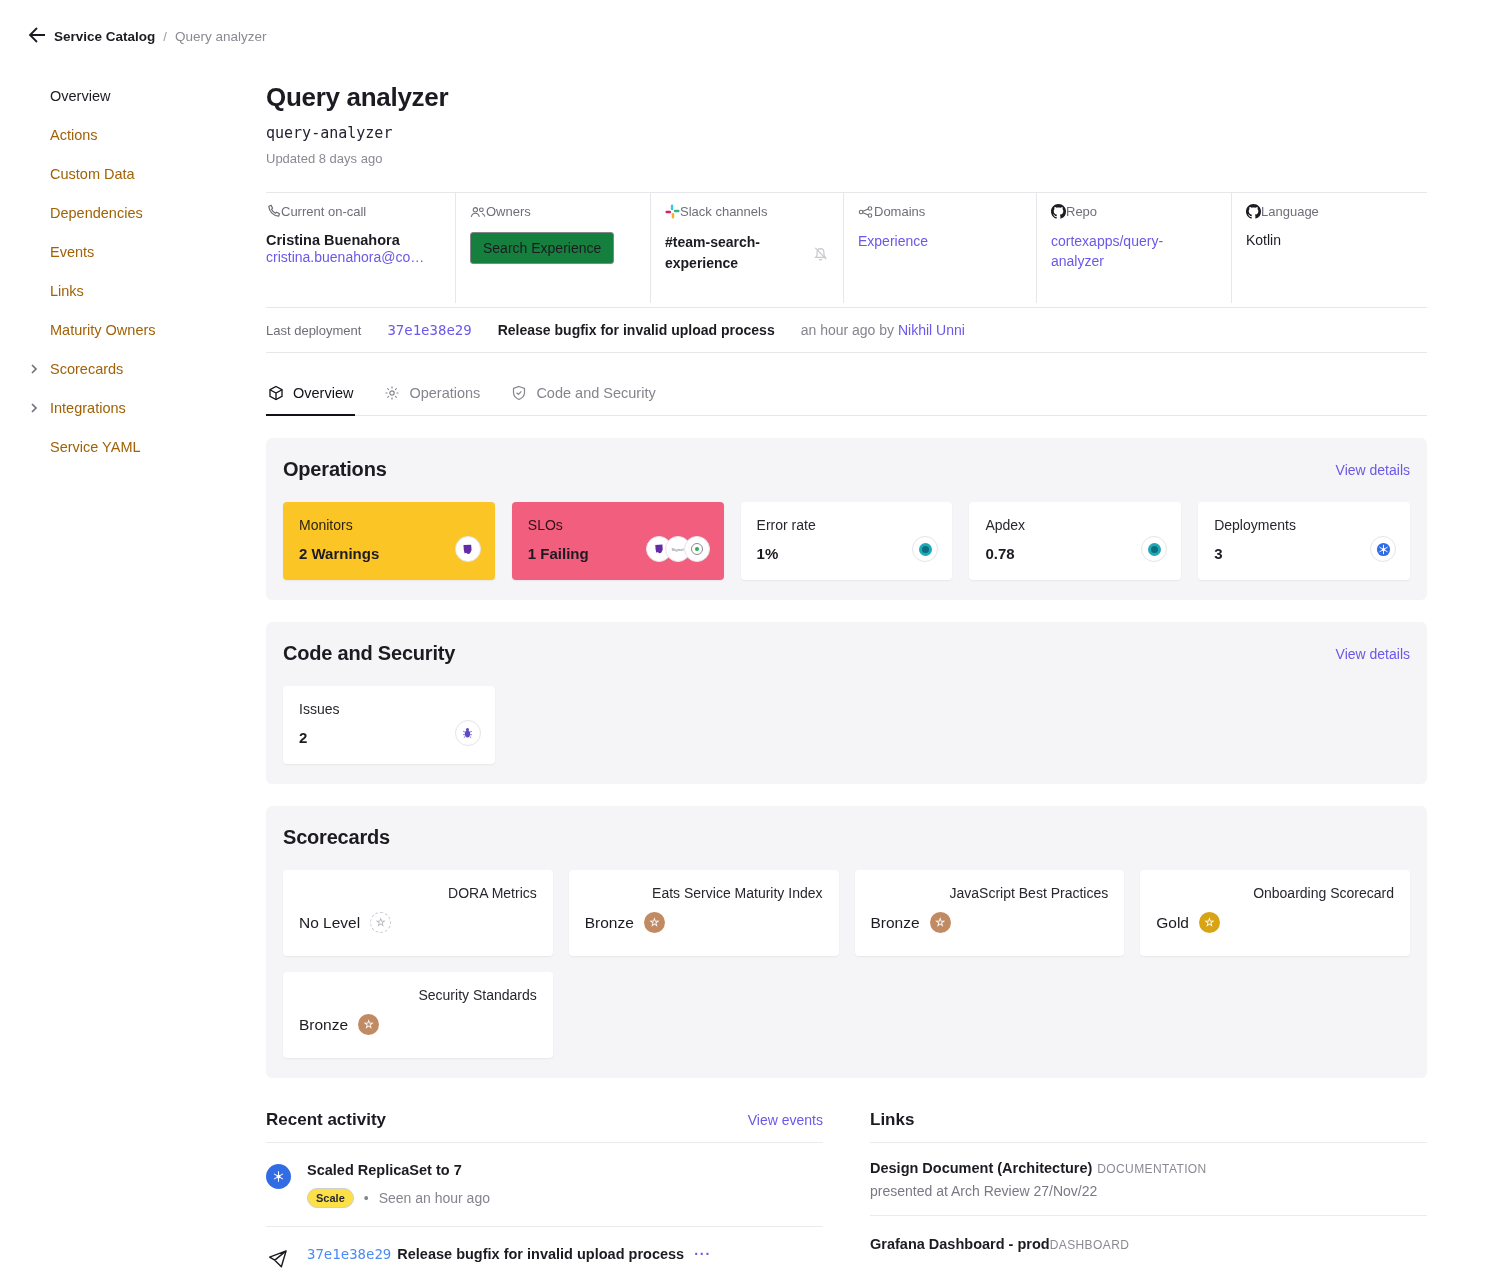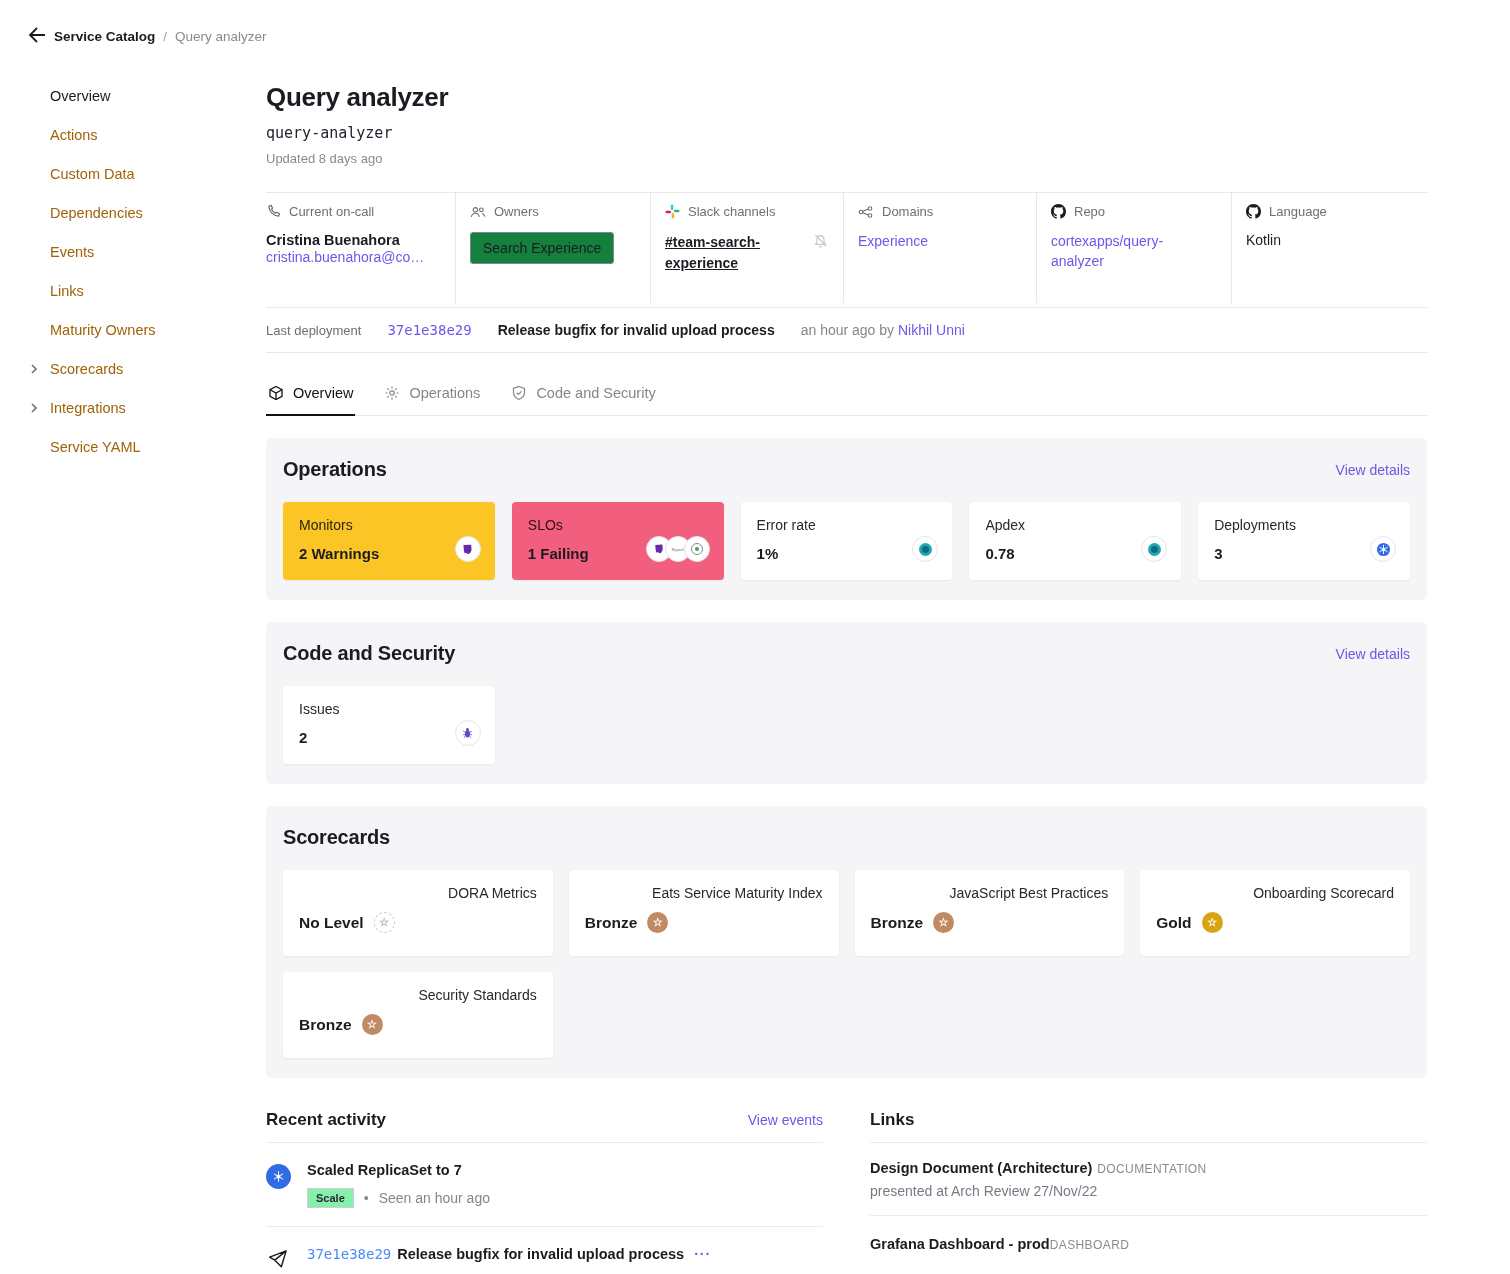--- a/index.html
+++ b/index.html
@@ -29,30 +29,30 @@
   
   .svc-title { font-size:26px; font-weight:700; letter-spacing:-0.3px; }
   .svc-slug { font-size:15px; margin-top:11px; color:#242330; }
   .svc-updated { font-size:13px; color:#8b8a93; margin-top:9px; }
 
   
   .info-grid { display:grid; grid-template-columns:189px 195px 193px 193px 195px 196px;
     border-top:1px solid #e7e6ea; margin-top:26px; }
   .info-cell { padding:11px 14px 16px 0; min-height:110px; }
   .info-cell + .info-cell { border-left:1px solid #e7e6ea; padding-left:14px; }
-  .info-label { display:flex; align-items:center; gap:8px; font-size:13px; color:#6f6e78; }
+  .info-label { display:flex; align-items:center; font-size:13px; color:#6f6e78; }
   .info-label svg { flex:0 0 auto; }
   .info-value { margin-top:13px; font-size:14px; }
   .info-name { font-weight:700; font-size:14.5px; }
   .info-link { color:#6a58e8; font-size:14px; line-height:1.4; display:inline-block; }
   .owner-btn { margin-top:13px; display:inline-block; border:1px solid #85848c; border-radius:3px;
     background:#15803d; padding:7px 12px; font-size:14px; color:#1c1b22; cursor:pointer;
     font-family:"Liberation Sans", sans-serif; }
   .slack-value { font-weight:700; font-size:14px; line-height:1.5; width:108px; }
-  .slack-row { display:flex; align-items:flex-start; justify-content:space-between; margin-top:13px;text-decoration:underline; }
+  .slack-row { display:flex; align-items:center; justify-content:space-between; margin-top:13px; }
   .bell-off { color:#c9c8cf; }
 
   
   .deploy-row { display:flex; align-items:center; gap:26px; border-top:1px solid #e7e6ea;
     border-bottom:1px solid #e7e6ea; padding:14px 0; margin-top:4px; }
   .deploy-label { font-size:13px; color:#6f6e78; }
   .deploy-sha { font-size:14px; color:#6a58e8; }
   .deploy-msg { font-size:14px; font-weight:700; }
   .deploy-meta { font-size:14px; color:#86848d; }
   .deploy-meta a { color:#6a58e8; }
@@ -91,21 +91,21 @@
   .ring-green { width:12px; height:12px; border-radius:50%; border:1.5px solid #8a8994; position:relative; }
   .ring-green::after { content:""; position:absolute; left:3.2px; top:3.2px; width:4px; height:4px;
     border-radius:50%; background:#2fae4e; }
 
   
   .score-grid { display:grid; grid-template-columns:repeat(4, 1fr); gap:16px; margin-top:21px;text-align:right; }
   .score-card { background:#fff; border-radius:4px; height:86px; padding:15px 16px;
     box-shadow:0 1px 2px rgba(20,20,40,0.06); cursor:pointer; }
   .score-label { font-size:14px; color:#28272e; }
   .score-level { display:flex; align-items:center; gap:10px; margin-top:11px; }
-  .score-level b { font-size:15.5px; font-weight:700; }
+  .score-level b { font-size:15.5px; font-weight:400; }
   .level-badge { width:21px; height:21px; border-radius:50%; display:flex; align-items:center;
     justify-content:center; font-size:11px; color:#fff; }
   .level-badge.bronze { background:#c08a63; }
   .level-badge.gold { background:#d8a413; }
   .level-badge.none { background:transparent; border:1.5px dashed #c9c8cf; color:#b4b3bb; }
   .level-badge::before { content:"☆"; font-weight:700; }
 
   
   .bottom { display:flex; gap:47px; margin-top:32px; }
   .bottom-col { width:557px; }
@@ -115,22 +115,22 @@
   .events-link { font-size:14px; color:#6a58e8; }
 
   .activity-item { display:flex; gap:15px; padding:19px 0 18px; border-bottom:1px solid #ebeaee; }
   .activity-icon { flex:0 0 26px; padding-top:2px; }
   .k8s-badge { width:25px; height:25px; border-radius:50%; background:#326ce5; display:flex;
     align-items:center; justify-content:center; }
   .activity-title { font-size:14.5px; font-weight:700; }
   .activity-sha { color:#4c8bf5; font-size:14px; font-weight:400; margin-right:6px; }
   .more-dots { color:#6a58e8; font-weight:700; letter-spacing:1px; margin-left:10px; cursor:pointer; font-size:14px; }
   .activity-meta-row { display:flex; align-items:center; gap:10px; margin-top:10px; }
-  .chip { border:1px solid #cfced5; border-radius:0; font-size:11px; font-weight:700; padding:3px 8px;
-    color:#2a2930; background:#86efac; }
+  .chip { border:1px solid #cfced5; border-radius:10px; font-size:11px; font-weight:700; padding:3px 8px;
+    color:#2a2930; background:#fde047; }
   .meta-text { font-size:14px; color:#86848d; }
   .dot-sep { color:#86848d; font-size:14px; }
 
   .link-item { display:flex; justify-content:flex-start; padding:17px 0 16px; border-bottom:1px solid #ebeaee; cursor:pointer; }
   .link-title { font-size:14.5px; font-weight:700; }
   .link-sub { font-size:14px; color:#7a7884; margin-top:7px; }
   .link-type { font-size:12px; color:#8b8a93; letter-spacing:0.4px; padding-top:2px; }
 </style>
 </head>
 <body>

